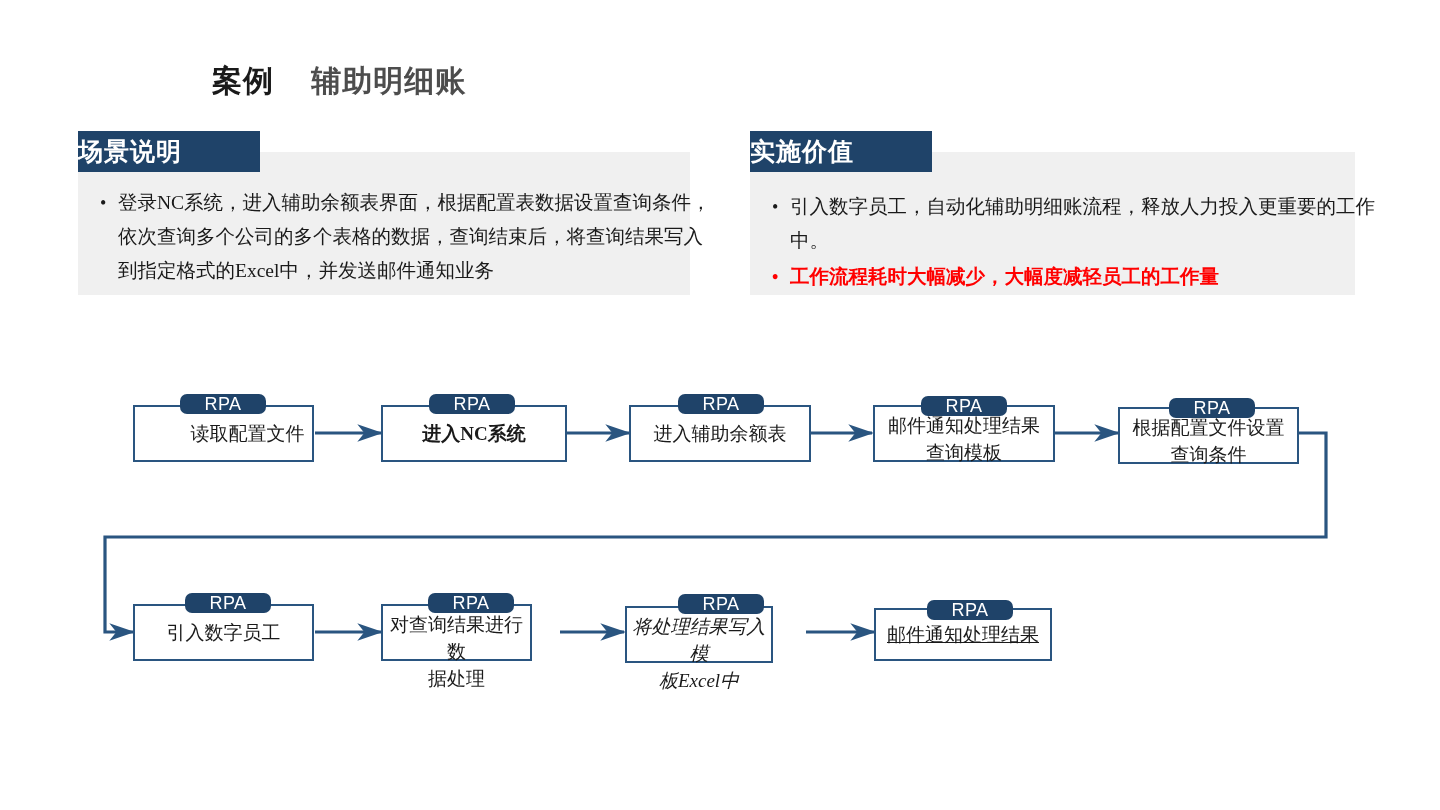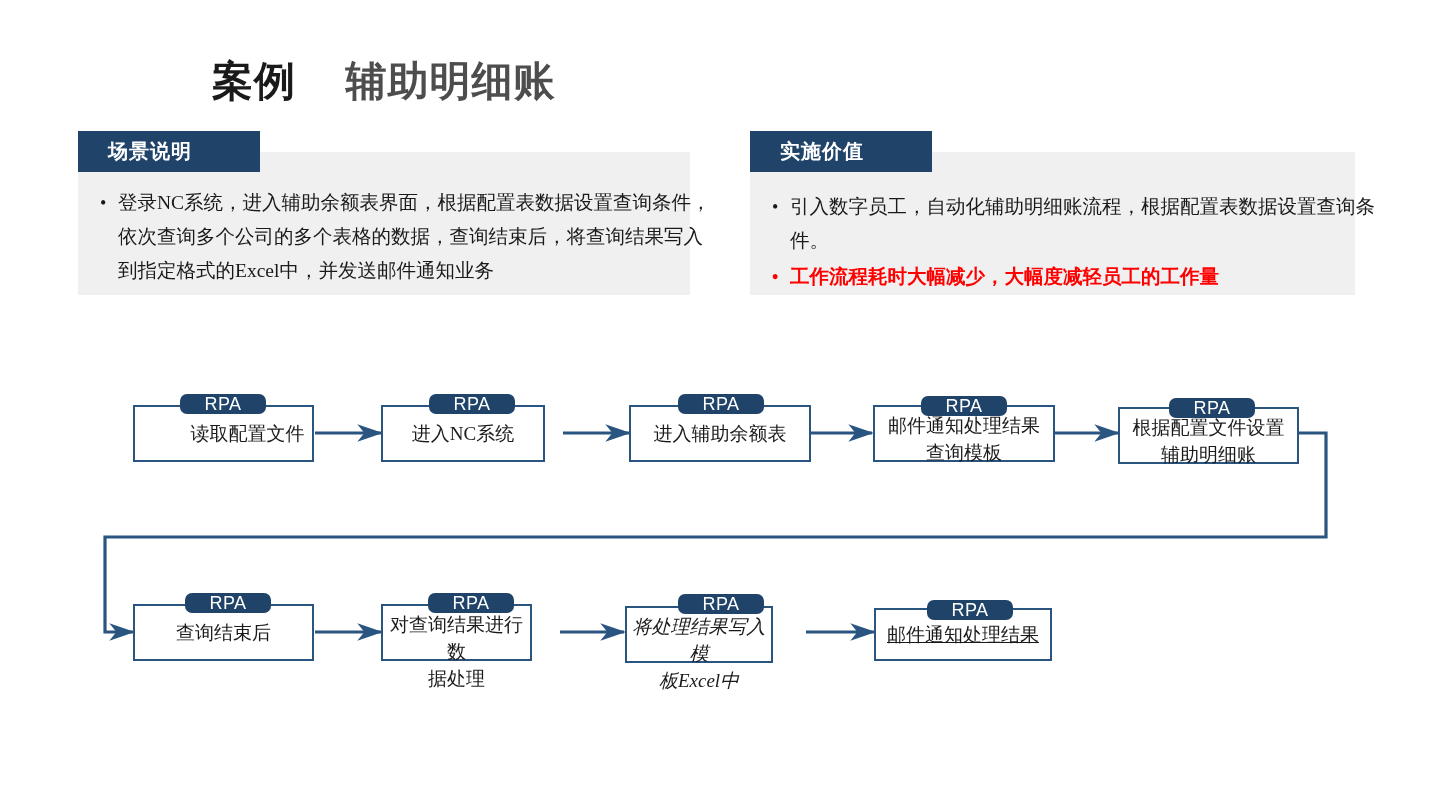--- a/index.html
+++ b/index.html
@@ -17,21 +17,21 @@
     -webkit-font-smoothing: antialiased;
   }
 
   
   .slide-title {
     position: absolute;
     left: 212px;
     top: 56px;
     font-family: "Liberation Sans", "DejaVu Sans", sans-serif;
     font-weight: bold;
-    font-size: 41px;
+    font-size: 30px;
     line-height: 50px;
     letter-spacing: 1px;
     white-space: nowrap;
   }
   .title-part-a { color: #1a1a1a; }
   .title-part-b { color: #4d4d4d; }
 
   
   .panel {
     position: absolute;
@@ -39,24 +39,23 @@
   }
   .panel-left  { left: 78px;  top: 152px; width: 612px; height: 143px; }
   .panel-right { left: 750px; top: 152px; width: 605px; height: 143px; }
 
   .panel-tab {
     position: absolute;
     background: #1f4369;
     color: #ffffff;
     font-family: "Liberation Sans", "DejaVu Sans", sans-serif;
     font-weight: bold;
-    font-size: 20px;
+    font-size: 25px;
     display: flex;
     align-items: center;
-    padding-left: 30px;
     box-sizing: border-box;
     letter-spacing: 1px;
   }
   .tab-left  { left: 78px;  top: 131px; width: 182px; height: 41px; }
   .tab-right { left: 750px; top: 131px; width: 182px; height: 41px; text-align: center; }
 
   .panel-body {
     position: absolute;
     box-sizing: border-box;
   }
@@ -138,21 +137,21 @@
     <span class="dot">•</span>
     <span class="txt">登录NC系统，进入辅助余额表界面，根据配置表数据设置查询条件，依次查询多个公司的多个表格的数据，查询结束后，将查询结果写入到指定格式的Excel中，并发送邮件通知业务</span>
   </div>
 </div>
 
 <div class="panel panel-right"></div>
 <div class="panel-tab tab-right">实施价值</div>
 <div class="panel-body body-right">
   <div class="bullet-row wrap">
     <span class="dot">•</span>
-    <span class="txt">引入数字员工，自动化辅助明细账流程，根据配置表数据设置查询条件。</span>
+    <span class="txt">引入数字员工，自动化辅助明细账流程，释放人力投入更重要的工作中。</span>
   </div>
   <div class="bullet-row accent">
     <span class="dot">•</span>
     <span class="txt">工作流程耗时大幅减少，大幅度减轻员工的工作量</span>
   </div>
 </div>
 
 <svg class="flow" viewBox="0 0 1440 810" xmlns="http://www.w3.org/2000/svg">
   <defs>
     <marker id="arrow" markerWidth="9" markerHeight="9" refX="7.4" refY="3.1" orient="auto" markerUnits="strokeWidth">
@@ -170,43 +169,43 @@
     <path d="M1299,433 L1326,433 L1326,537 L105,537 L105,632 L133,632"></path>
   </g>
 </svg>
 
 <div>
   <div class="node" style="left:133px; top:405px; width:181px; height:57px;padding-left:48px;">读取配置文件</div>
   <div class="badge" style="left:180px; top:394px; width:86px;">RPA</div>
 </div>
 
 <div>
-  <div class="node" style="left:381px; top:405px; width:164px; height:57px;">进入NC系统</div>
+  <div class="node" style="left:381px; top:405px; width:186px; height:57px;font-weight:bold;">进入NC系统</div>
   <div class="badge" style="left:429px; top:394px; width:86px;">RPA</div>
 </div>
 
 <div>
   <div class="node" style="left:629px; top:405px; width:182px; height:57px;">进入辅助余额表</div>
   <div class="badge" style="left:678px; top:394px; width:86px;">RPA</div>
 </div>
 
 <div>
   <div class="node two-line" style="left:873px; top:405px; width:182px; height:57px;">邮件通知处理结果
 查询模板</div>
   <div class="badge" style="left:921px; top:396px; width:86px;">RPA</div>
 </div>
 
 <div>
   <div class="node two-line" style="left:1118px; top:407px; width:181px; height:57px;">根据配置文件设置
-辅助明细账</div>
+查询条件</div>
   <div class="badge" style="left:1169px; top:398px; width:86px;">RPA</div>
 </div>
 
 <div>
-  <div class="node" style="left:133px; top:604px; width:181px; height:57px;">查询结束后</div>
+  <div class="node" style="left:133px; top:604px; width:181px; height:57px;">引入数字员工</div>
   <div class="badge" style="left:185px; top:593px; width:86px;">RPA</div>
 </div>
 
 <div>
   <div class="node two-line" style="left:381px; top:604px; width:151px; height:57px;">对查询结果进行数
 据处理</div>
   <div class="badge" style="left:428px; top:593px; width:86px;">RPA</div>
 </div>
 
 <div>

